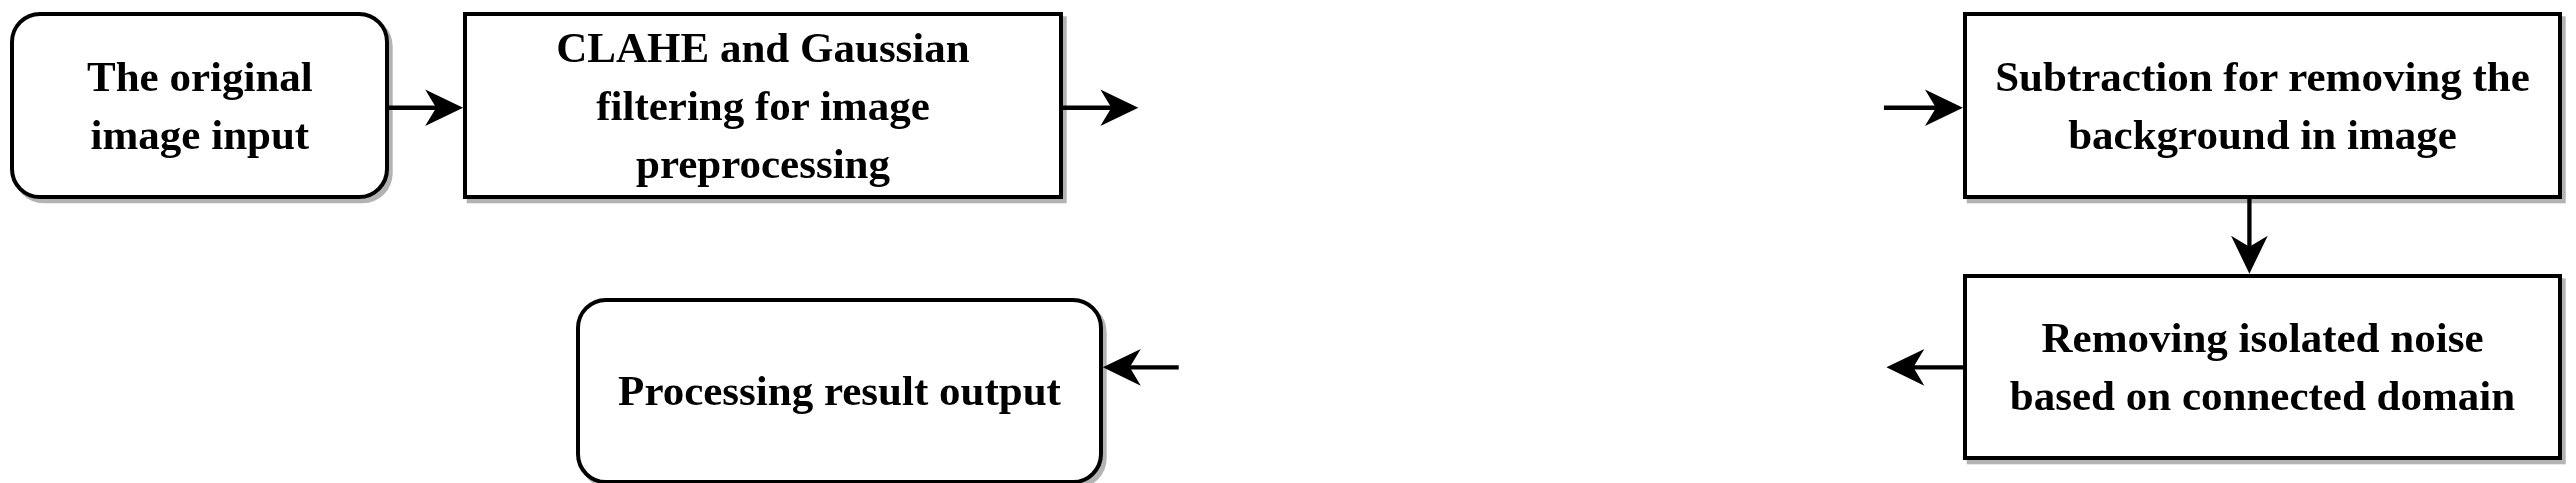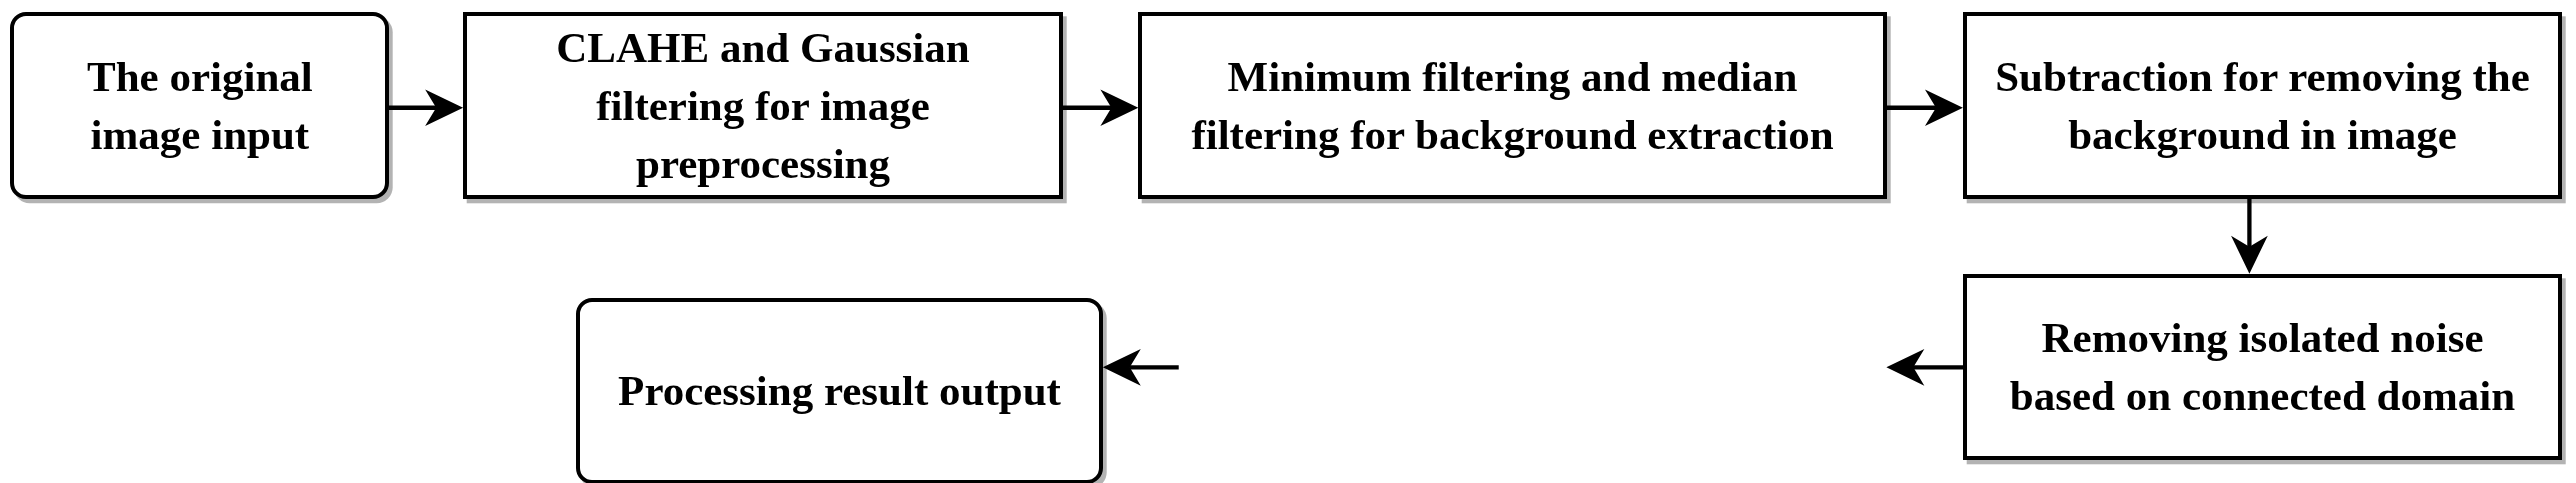--- a/index.html
+++ b/index.html
@@ -25,21 +25,21 @@
     align-items: center;
     justify-content: center;
     text-align: center;
     font-weight: bold;
     font-size: 43px;
     line-height: 1.35;
     white-space: pre-line;
     box-shadow: 3.7px 4.3px 0 #b3b3b3;
   }
   .rounded {
-    border-radius: 16px;
+    border-radius: 30px;
   }
   
   .n-input      { left: 10.4px;   top: 12.3px;  width: 379px;  height: 187px; padding: 0 18.4px; }
   .n-preprocess { left: 463px;  top: 12.3px;  width: 600px;  height: 187px; padding: 0 37px; }
   .n-bgextract  { left: 1138px; top: 12.3px;  width: 749px; height: 187px; padding: 0 3.7px; }
   .n-subtract   { left: 1963px; top: 12.3px;  width: 599px;  height: 187px; padding: 0 14px; }
   
   .n-denoise    { left: 1963px; top: 274px; width: 599px;  height: 186px; padding: 0 2.5px; }
   .n-morph      { left: 1176px; top: 274px; width: 711px; height: 186px; padding: 0 3.7px; }
   .n-output     { left: 576px;  top: 274px; width: 527px;  height: 186px; padding: 0 12.3px; margin-top: 24px; }
@@ -66,22 +66,20 @@
 
 <div class="canvas">
 
   <div class="node rounded n-input">The original
 image input</div>
 
   <div class="node n-preprocess">CLAHE and Gaussian
 filtering for image
 preprocessing</div>
 
-  <div class="node n-bgextract">Minimum filtering and median
-filtering for background extraction</div>
 
   <div class="node n-subtract">Subtraction for removing the
 background in image</div>
 
   <div class="node n-denoise">Removing isolated noise
 based on connected domain</div>
 
 
   <div class="node rounded n-output">Processing result output</div>
 

